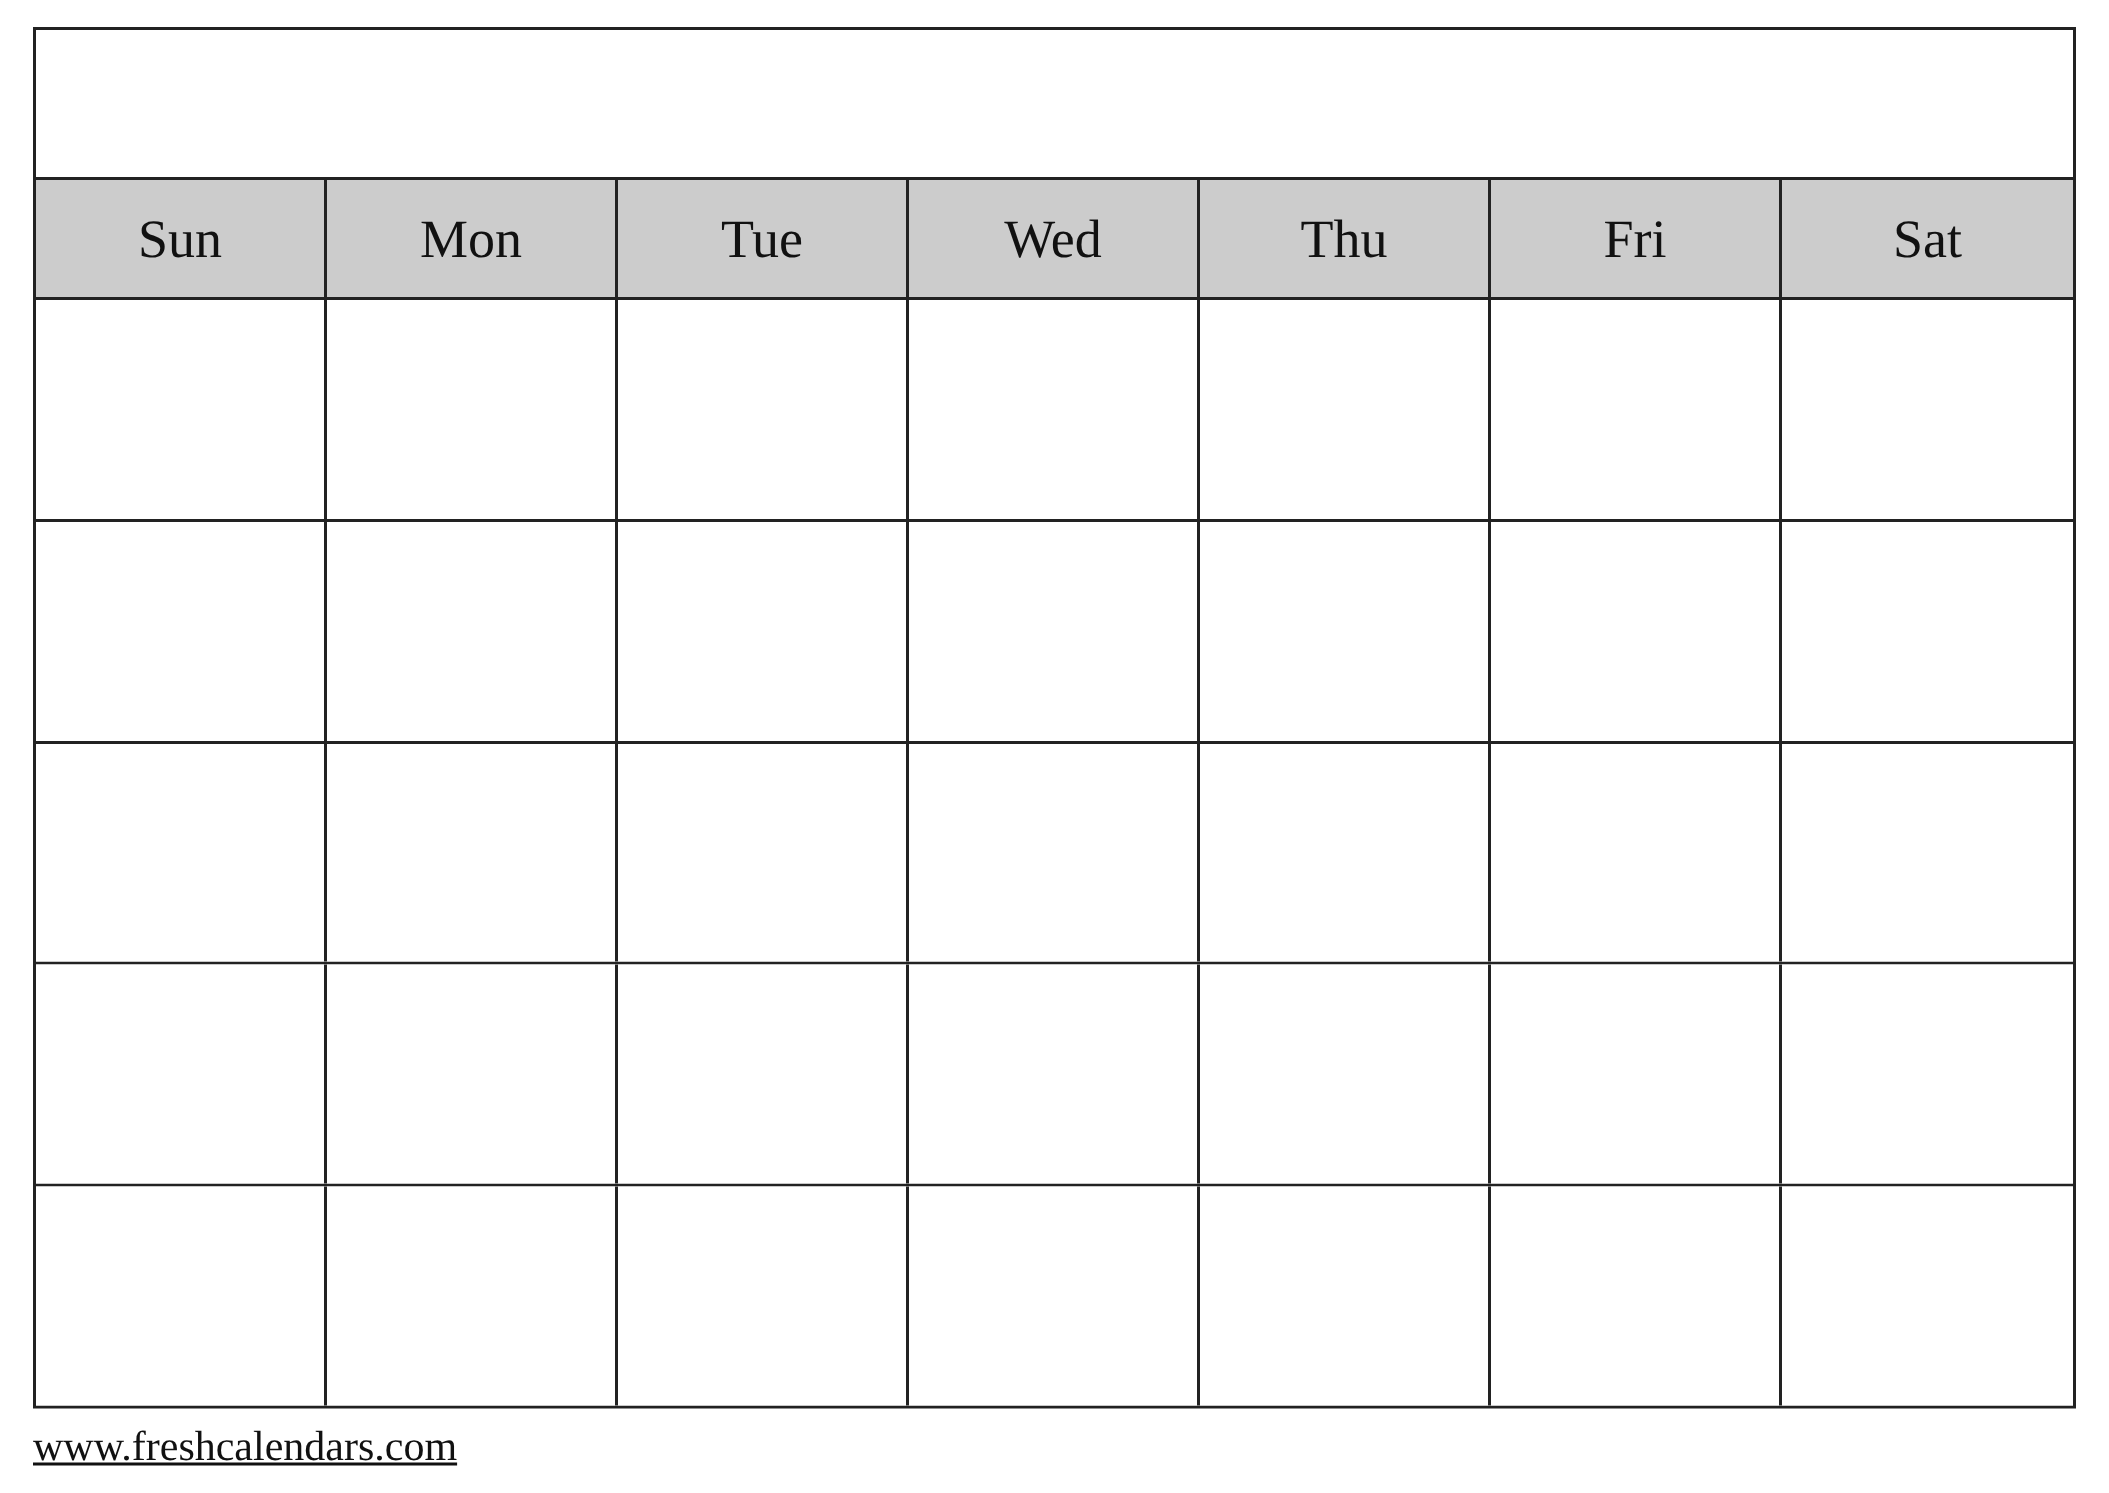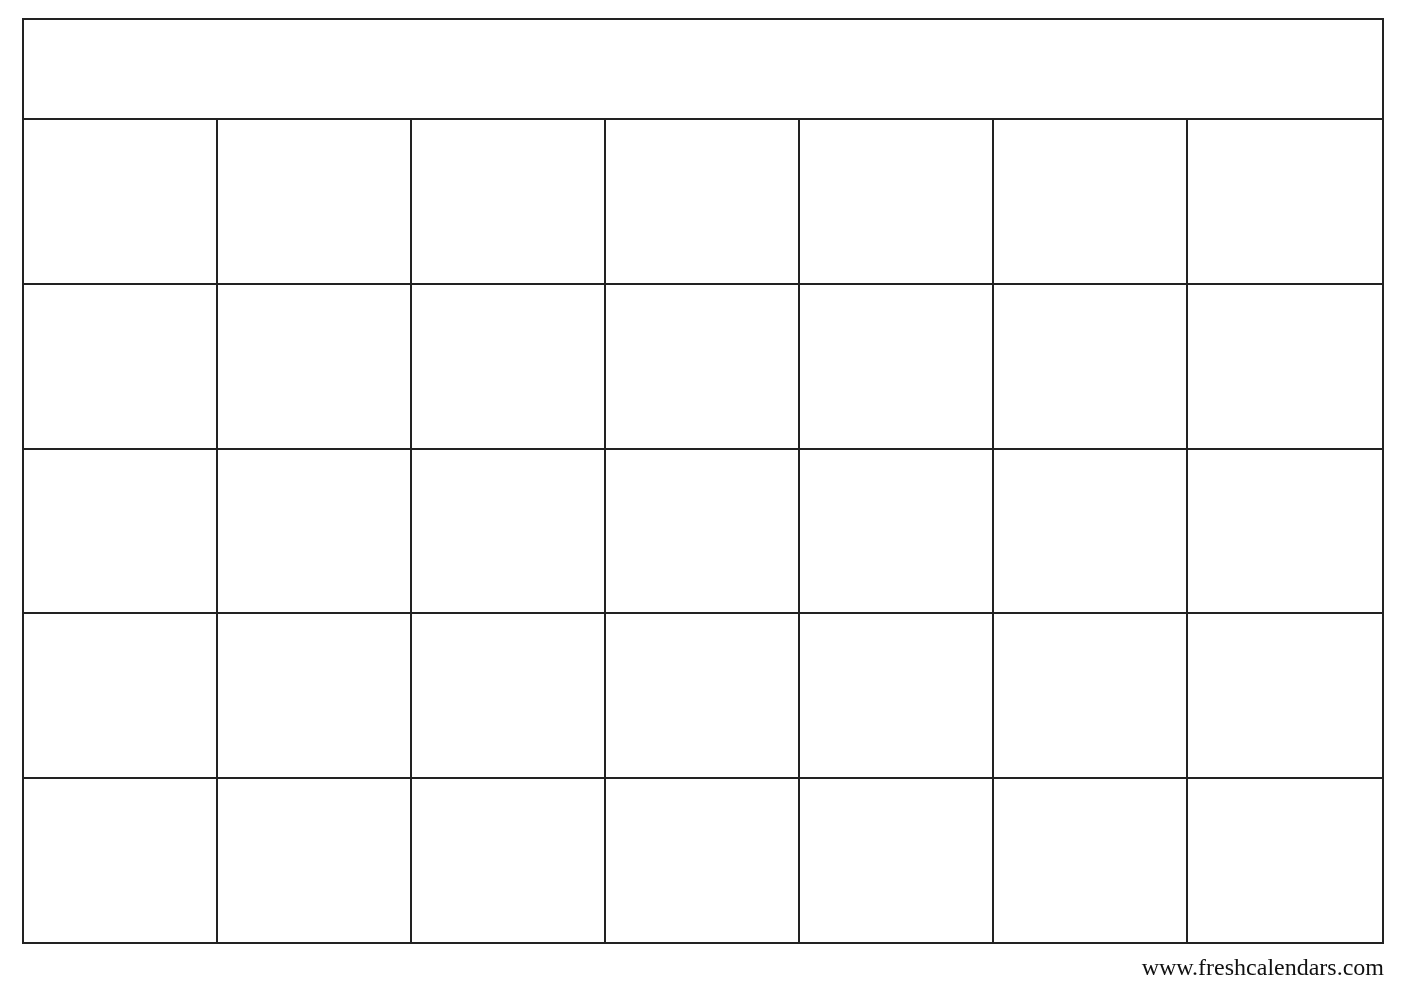--- a/index.html
+++ b/index.html
@@ -86,35 +86,45 @@
       background: #ffffff;
       min-height: 120px;
     }
 
     .calendar-cell:last-child {
       border-right: none;
     }
 
     .footer {
       width: 100%;
-      text-align: right;
+      text-align: left;
       padding: 10px 0 4px 0;
-      font-size: 24px;
+      font-size: 28px;
       font-family: Georgia, 'Times New Roman', serif;
       color: #111;
       flex-shrink: 0;
+      text-decoration: underline;
     }
   </style>
 </head>
 <body>
 
 <div class="calendar-wrapper">
   <div class="title-row"></div>
 
   <div class="calendar-table">
+    <div class="header-row">
+      <div class="header-cell">Sun</div>
+      <div class="header-cell">Mon</div>
+      <div class="header-cell">Tue</div>
+      <div class="header-cell">Wed</div>
+      <div class="header-cell">Thu</div>
+      <div class="header-cell">Fri</div>
+      <div class="header-cell">Sat</div>
+    </div>
 
     <div class="body-rows">
       <div class="calendar-row">
         <div class="calendar-cell"></div>
         <div class="calendar-cell"></div>
         <div class="calendar-cell"></div>
         <div class="calendar-cell"></div>
         <div class="calendar-cell"></div>
         <div class="calendar-cell"></div>
         <div class="calendar-cell"></div>

